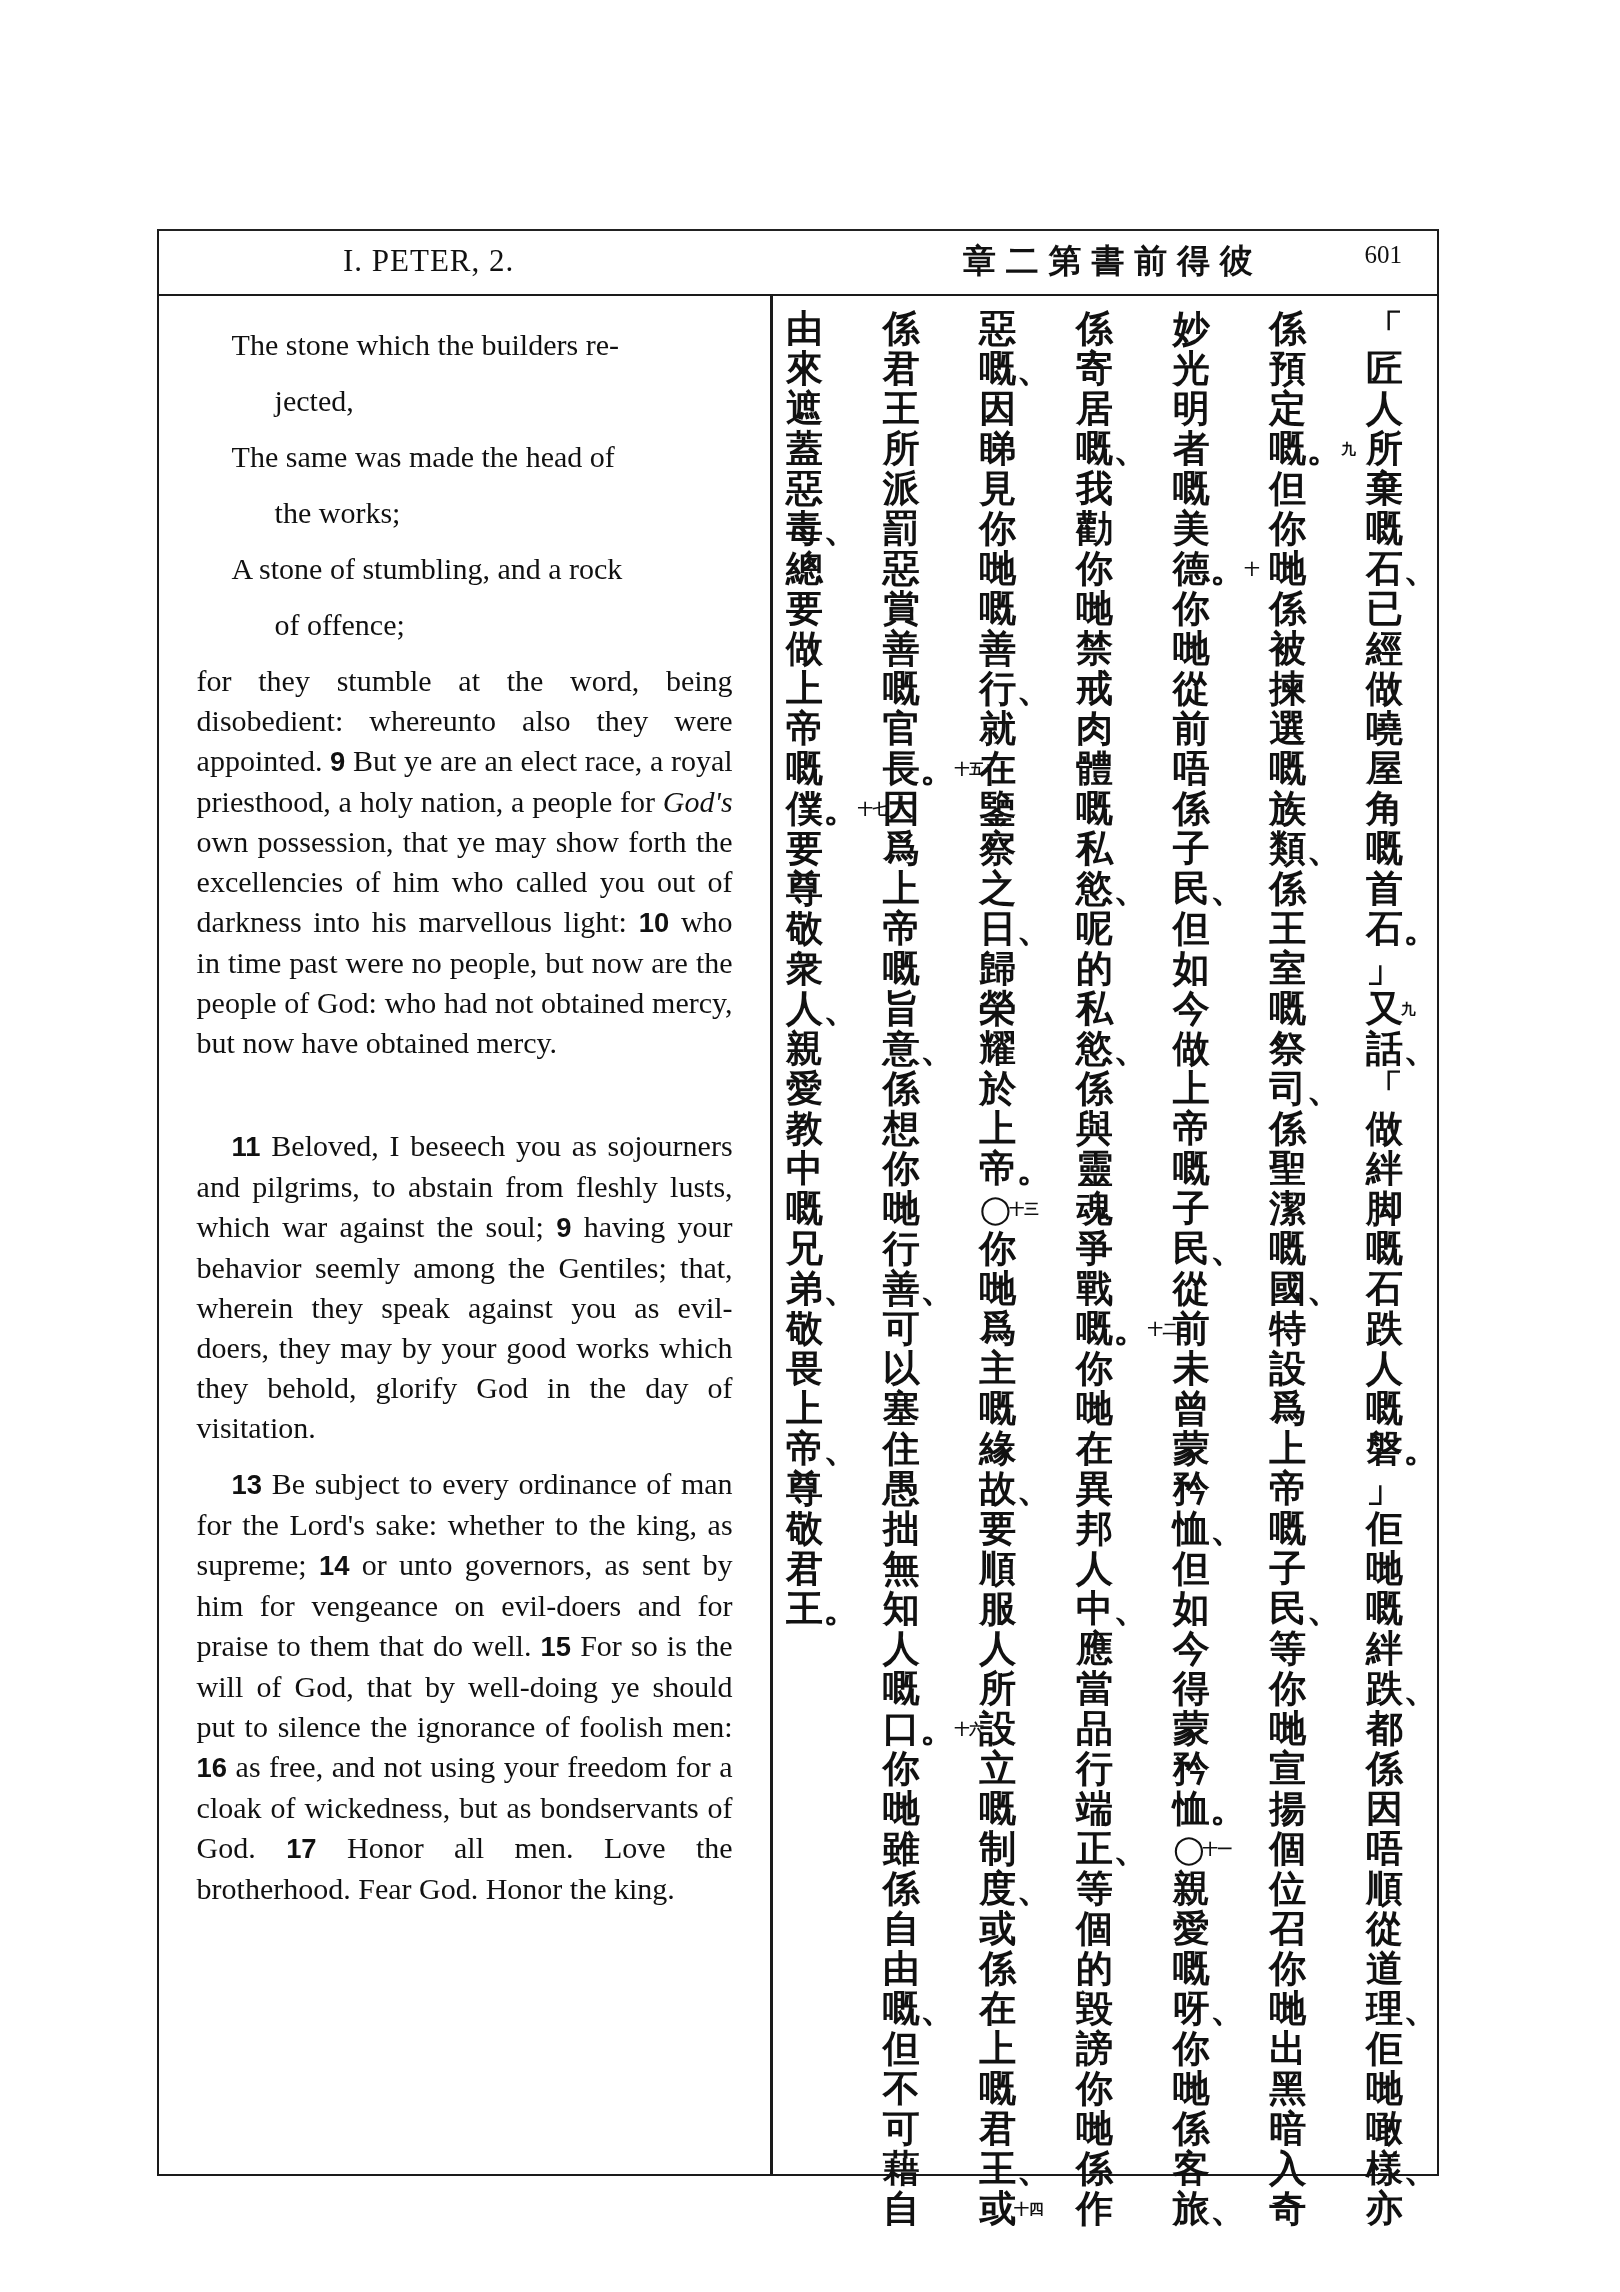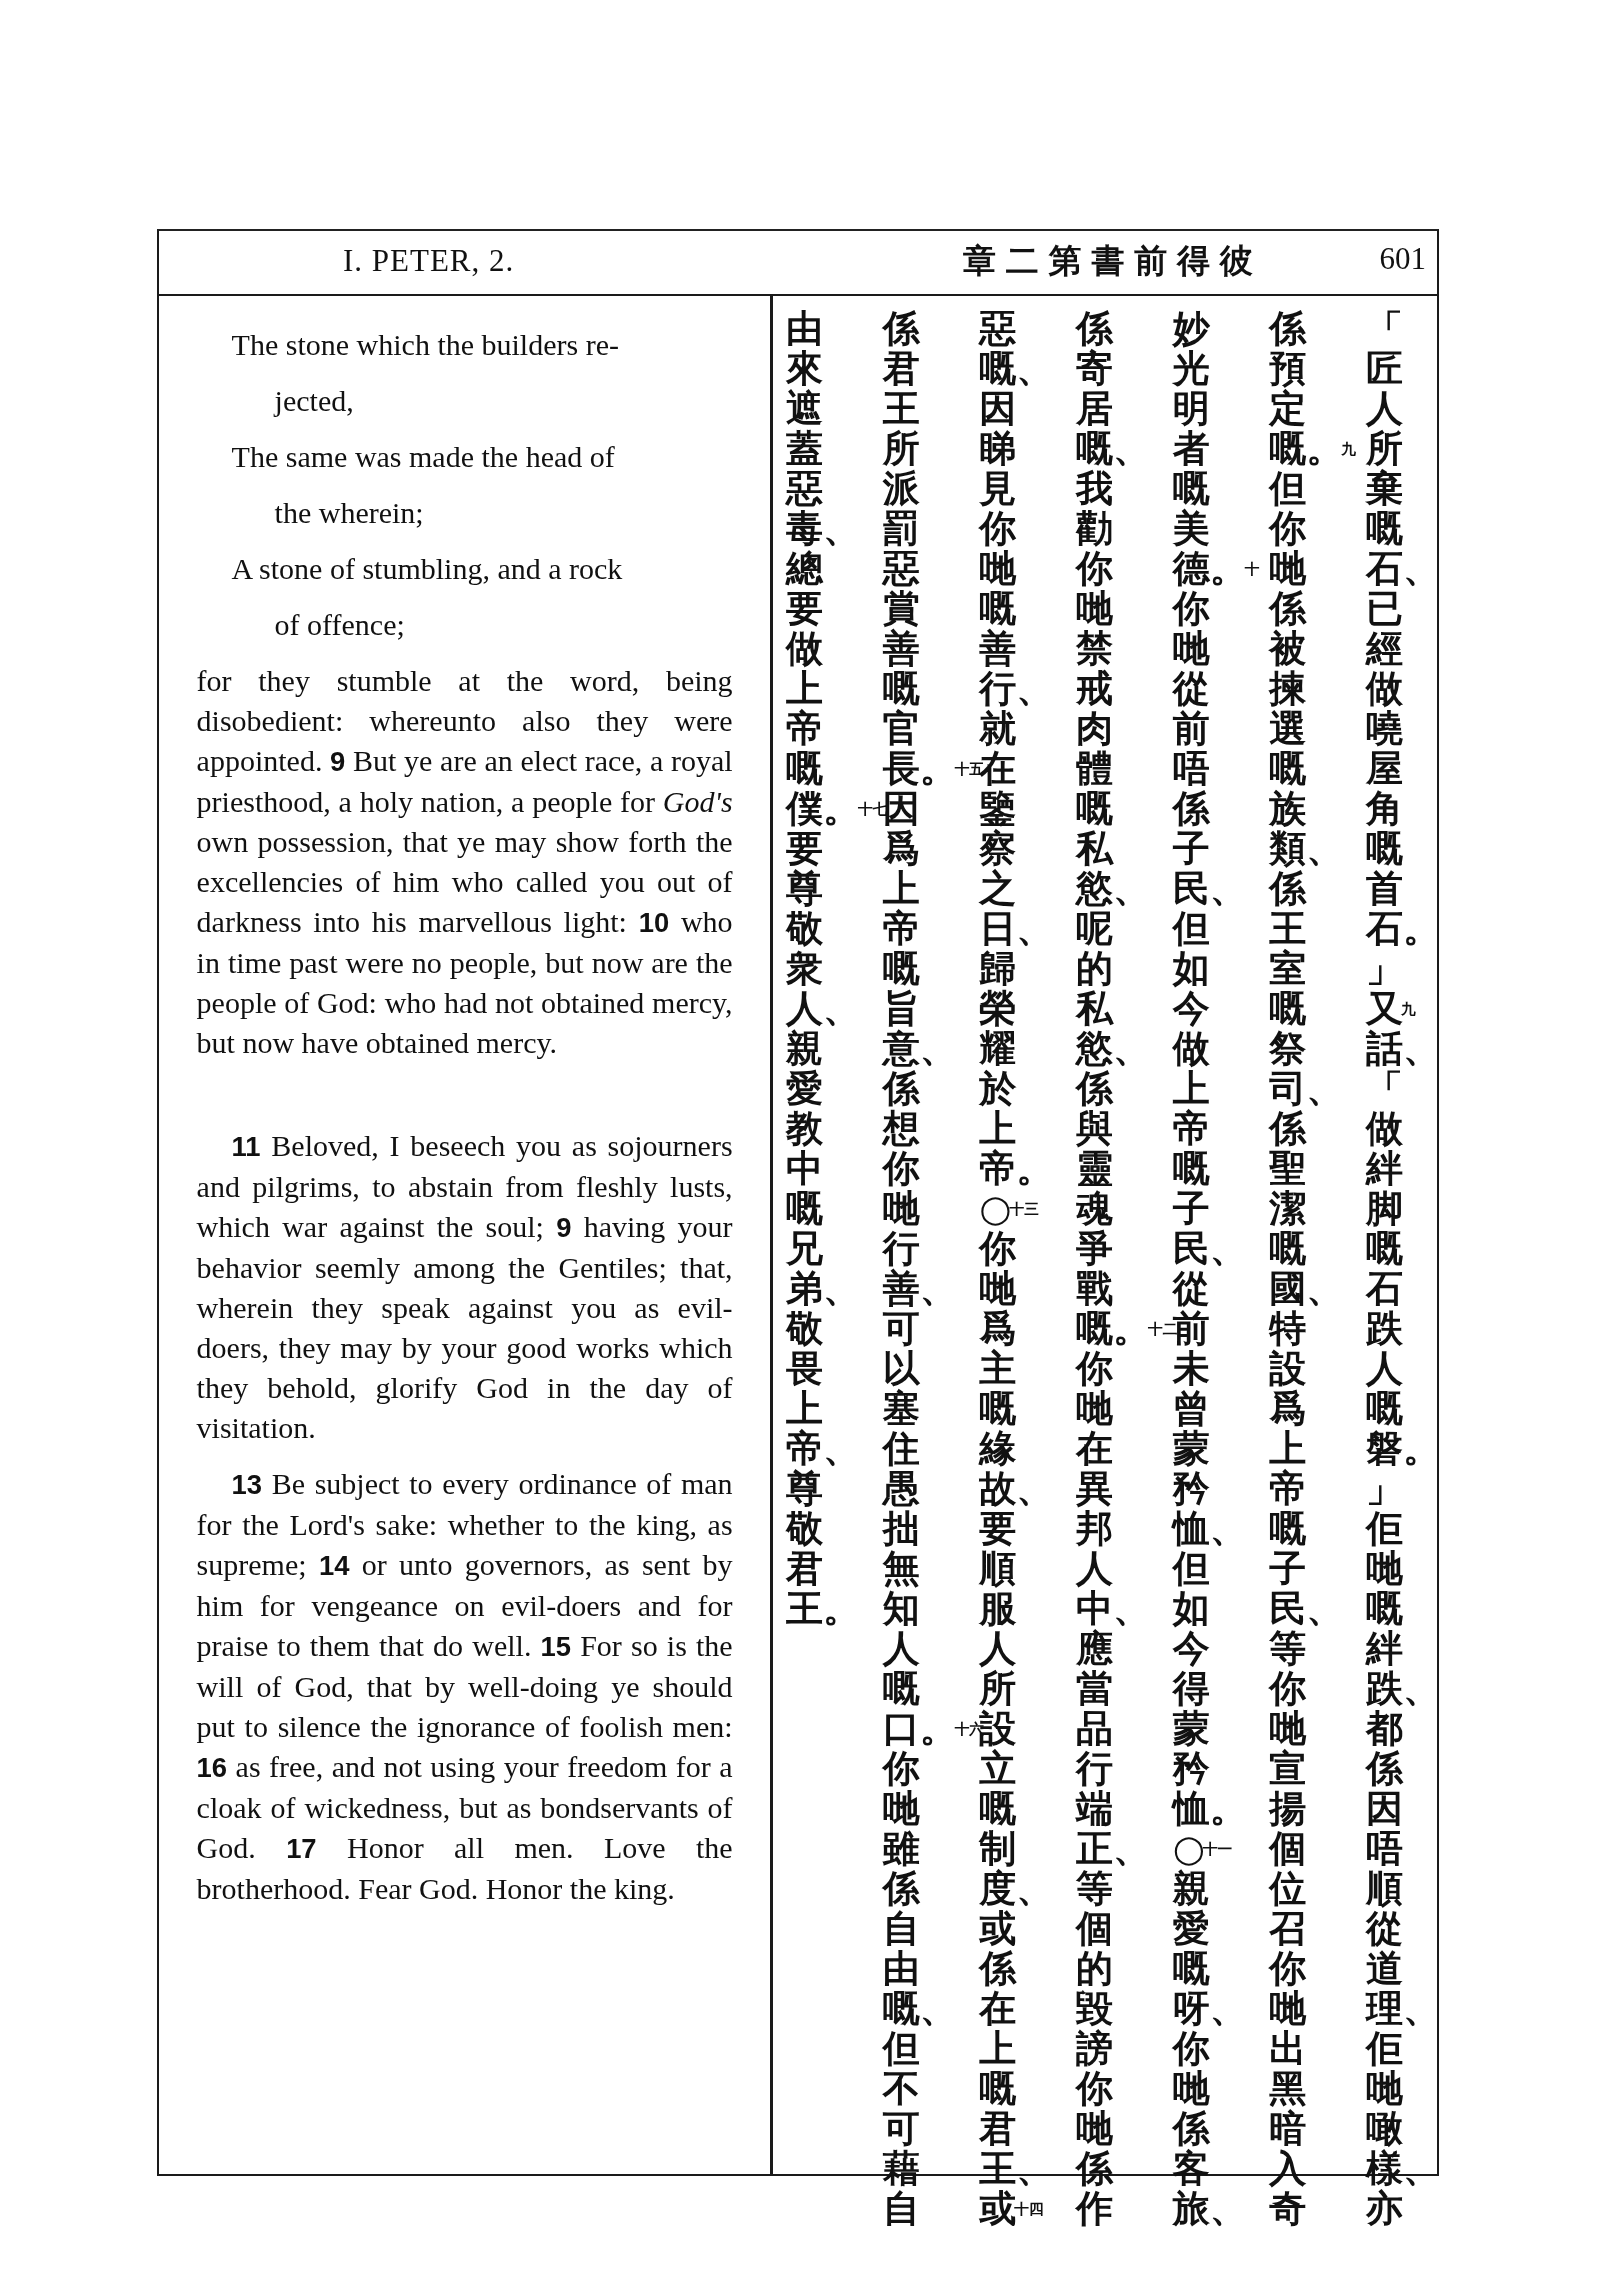--- a/index.html
+++ b/index.html
@@ -36,22 +36,22 @@
   .header .zh-title {
     position: absolute;
     left: 804px; top: 7.8px;
     font-family: "DejaVu Sans", sans-serif;
     font-size: 33px;
     letter-spacing: 9.8px;
     font-weight: bold;
   }
   .header .page-num {
     position: absolute;
-    right: 11px; top: 9.8px;
-    font-size: 31px;
+    right: 35px; top: 9.8px;
+    font-size: 25px;
   }
   .divider {
     position: absolute;
     left: 611px; top: 63px; bottom: 0;
     width: 2.9px;
     background: #1a1a1a;
   }
   .english {
     position: absolute;
     left: 21.6px; top: 78px;
@@ -96,21 +96,21 @@
   <div class="header">
     <span class="en-title">I. PETER, 2.</span>
     <span class="zh-title">章二第書前得彼</span>
     <span class="page-num">601</span>
   </div>
   <div class="divider"></div>
   <div class="english" id="english">
       <p class="poem-line">The stone which the builders re-</p>
       <p class="poem-cont">jected,</p>
       <p class="poem-line">The same was made the head of</p>
-      <p class="poem-cont">the wherein;</p>
+      <p class="poem-cont">the works;</p>
       <p class="poem-line">A stone of stumbling, and a rock</p>
       <p class="poem-cont">of offence;</p>
       <p>for they stumble at the word, being disobedient: whereunto also they were appointed. <b>9</b> But ye are an elect race, a royal priesthood, a holy nation, a people for <i>God's</i> own possession, that ye may show forth the excellencies of him who called you out of darkness into his marvellous light: <b>10</b> who in time past were no people, but now are the people of God: who had not obtained mercy, but now have obtained mercy.</p>
       <div class="gap"></div>
       <p class="para-indent"><b>11</b> Beloved, I beseech you as sojourners and pilgrims, to abstain from fleshly lusts, which war against the soul; <b>9</b> having your behavior seemly among the Gentiles; that, wherein they speak against you as evil-doers, they may by your good works which they behold, glorify God in the day of visitation.</p>
       <p class="para-indent"><b>13</b> Be subject to every ordinance of man for the Lord's sake: whether to the king, as supreme; <b>14</b> or unto governors, as sent by him for vengeance on evil-doers and for praise to them that do well. <b>15</b> For so is the will of God, that by well-doing ye should put to silence the ignorance of foolish men: <b>16</b> as free, and not using your freedom for a cloak of wickedness, but as bondservants of God. <b>17</b> Honor all men. Love the brotherhood. Fear God. Honor the king.</p>
     </div>
   <div class="chinese" id="chinese">
       <div class="zh-col">
         <span class="ch">「</span>

